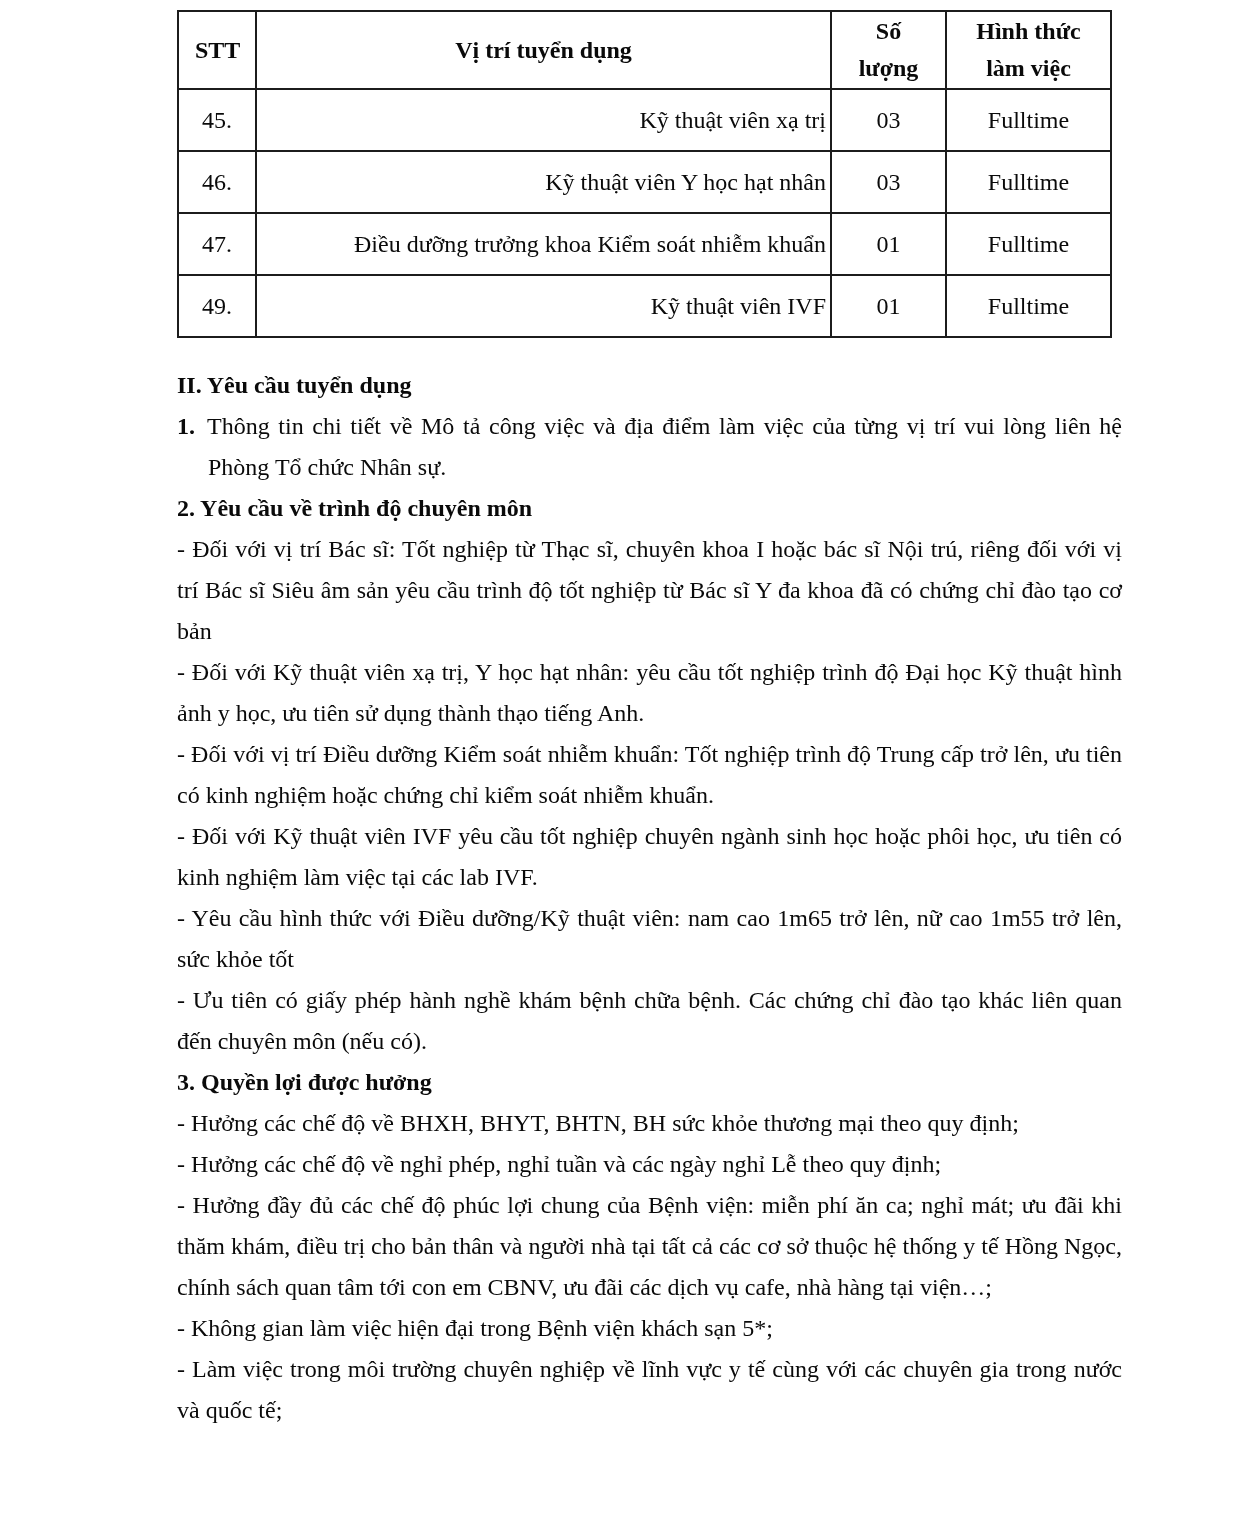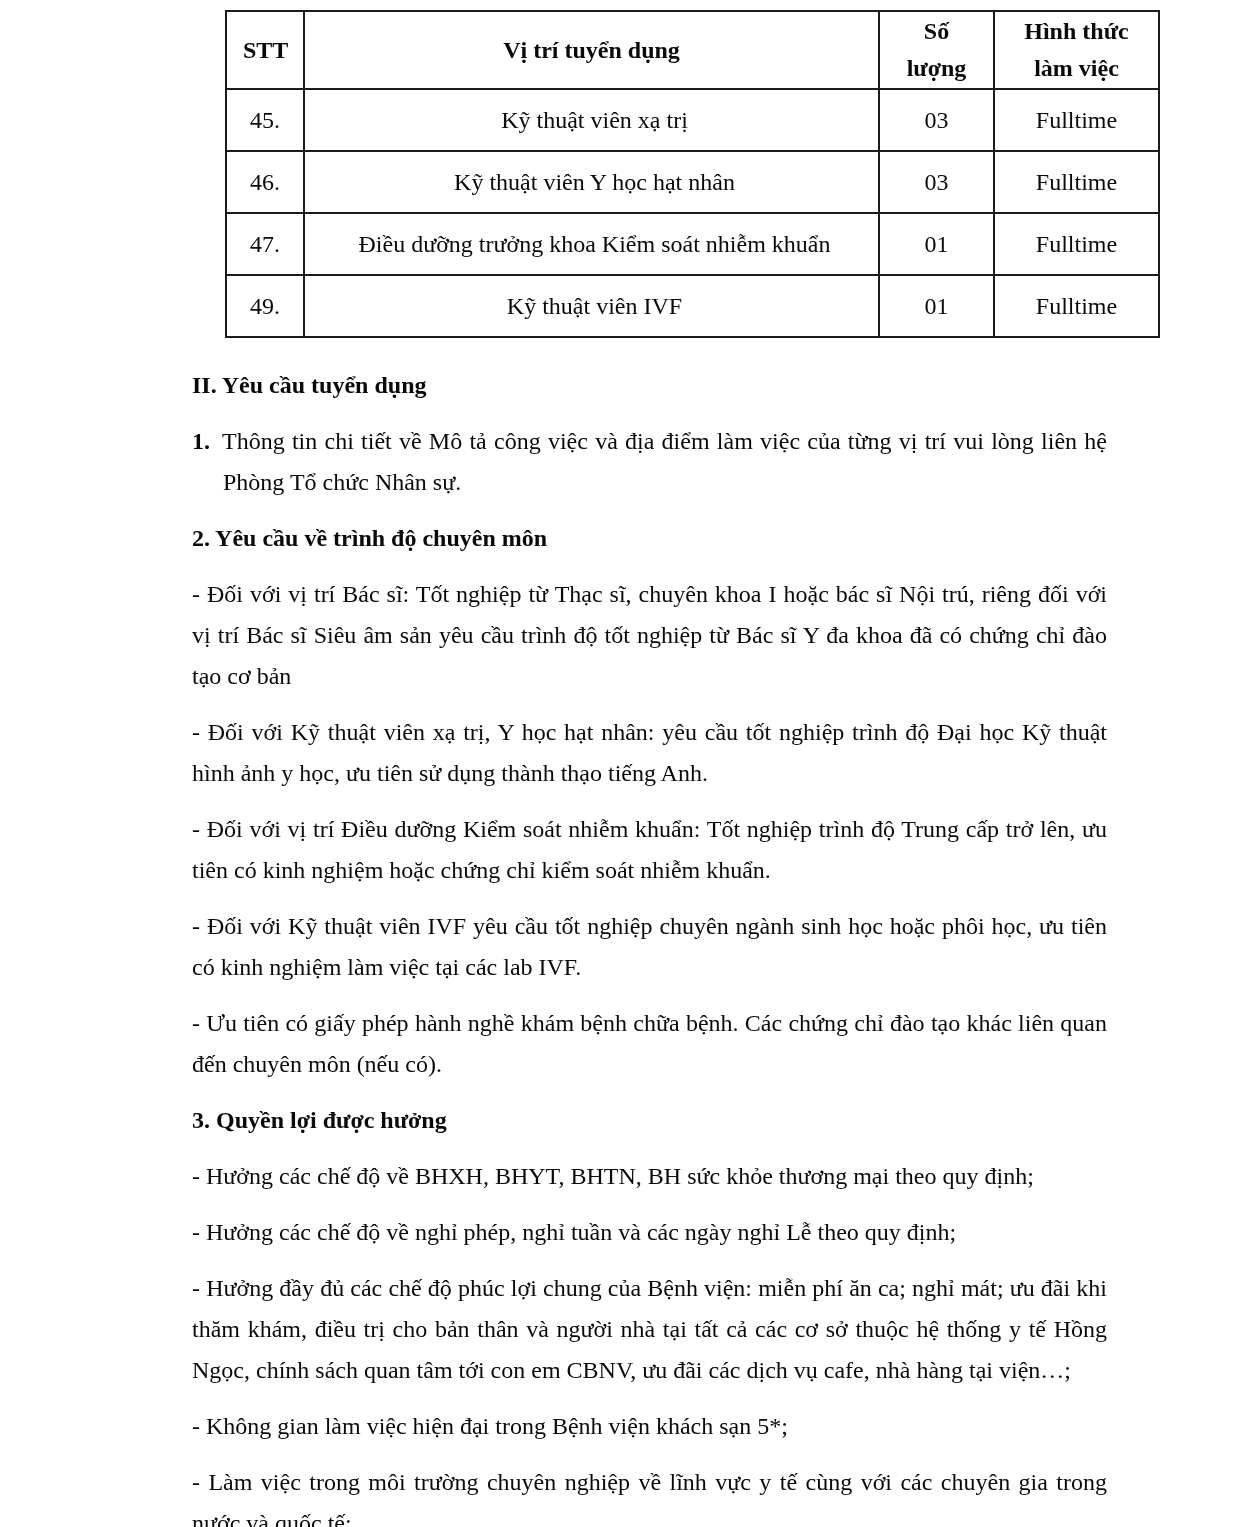--- a/index.html
+++ b/index.html
@@ -9,21 +9,20 @@
     box-sizing: border-box;
     padding: 10px 0 0 177px;
     background: #ffffff;
     color: #0a0a0a;
     font-family: "Liberation Serif", "DejaVu Serif", serif;
   }
   table.recruit {
     border-collapse: collapse;
     width: 933px;
     table-layout: fixed;
-    margin-left: 48px;
   }
   table.recruit col.c-stt  { width: 78px; }
   table.recruit col.c-pos  { width: 575px; }
   table.recruit col.c-qty  { width: 115px; }
   table.recruit col.c-type { width: 165px; }
   table.recruit th, table.recruit td {
     border: 2px solid #1c1c1c;
     font-size: 24px;
     overflow: hidden;
   }
@@ -36,30 +35,30 @@
     padding: 0 16px;
   }
   table.recruit td {
     height: 40px;
     text-align: center;
     vertical-align: middle;
     line-height: 30px;
     padding: 10px 4px;
   }
   table.recruit td.pos {
-    text-align: center;
+    text-align: right;
     padding-left: 10px;
   }
   .content {
     width: 945px;
     font-size: 24px;
     line-height: 41px;
     margin-top: 27px;
   }
-  .content p { margin: 15px; }
+  .content p { margin: 0; }
   .h { font-weight: bold; }
   .para { text-align: justify; }
   .hang {
     text-align: justify;
     padding-left: 31px;
     text-indent: -31px;
   }
   .num { margin-right: 12px; }
 </style>
 </head>
@@ -114,20 +113,21 @@
     <p class="h">II. Yêu cầu tuyển dụng</p>
 
     <p class="hang"><b class="num">1.</b><span>Thông tin chi tiết về Mô tả công việc và địa điểm làm việc của từng vị trí vui lòng liên hệ Phòng Tổ chức Nhân sự.</span></p>
 
     <p class="h">2. Yêu cầu về trình độ chuyên môn</p>
 
     <p class="para">- Đối với vị trí Bác sĩ: Tốt nghiệp từ Thạc sĩ, chuyên khoa I hoặc bác sĩ Nội trú, riêng đối với vị trí Bác sĩ Siêu âm sản yêu cầu trình độ tốt nghiệp từ Bác sĩ Y đa khoa đã có chứng chỉ đào tạo cơ bản</p>
     <p class="para">- Đối với Kỹ thuật viên xạ trị, Y học hạt nhân: yêu cầu tốt nghiệp trình độ Đại học Kỹ thuật hình ảnh y học, ưu tiên sử dụng thành thạo tiếng Anh.</p>
     <p class="para">- Đối với vị trí Điều dưỡng Kiểm soát nhiễm khuẩn: Tốt nghiệp trình độ Trung cấp trở lên, ưu tiên có kinh nghiệm hoặc chứng chỉ kiểm soát nhiễm khuẩn.</p>
     <p class="para">- Đối với Kỹ thuật viên IVF yêu cầu tốt nghiệp chuyên ngành sinh học hoặc phôi học, ưu tiên có kinh nghiệm làm việc tại các lab IVF.</p>
+    <p class="para">- Yêu cầu hình thức với Điều dưỡng/Kỹ thuật viên: nam cao 1m65 trở lên, nữ cao 1m55 trở lên, sức khỏe tốt</p>
     <p class="para">- Ưu tiên có giấy phép hành nghề khám bệnh chữa bệnh. Các chứng chỉ đào tạo khác liên quan đến chuyên môn (nếu có).</p>
 
     <p class="h">3. Quyền lợi được hưởng</p>
 
     <p class="para">- Hưởng các chế độ về BHXH, BHYT, BHTN, BH sức khỏe thương mại theo quy định;</p>
     <p class="para">- Hưởng các chế độ về nghỉ phép, nghỉ tuần và các ngày nghỉ Lễ theo quy định;</p>
     <p class="para">- Hưởng đầy đủ các chế độ phúc lợi chung của Bệnh viện: miễn phí ăn ca; nghỉ mát; ưu đãi khi thăm khám, điều trị cho bản thân và người nhà tại tất cả các cơ sở thuộc hệ thống y tế Hồng Ngọc, chính sách quan tâm tới con em CBNV, ưu đãi các dịch vụ cafe, nhà hàng tại viện…;</p>
     <p class="para">- Không gian làm việc hiện đại trong Bệnh viện khách sạn 5*;</p>
     <p class="para">- Làm việc trong môi trường chuyên nghiệp về lĩnh vực y tế cùng với các chuyên gia trong nước và quốc tế;</p>
 

